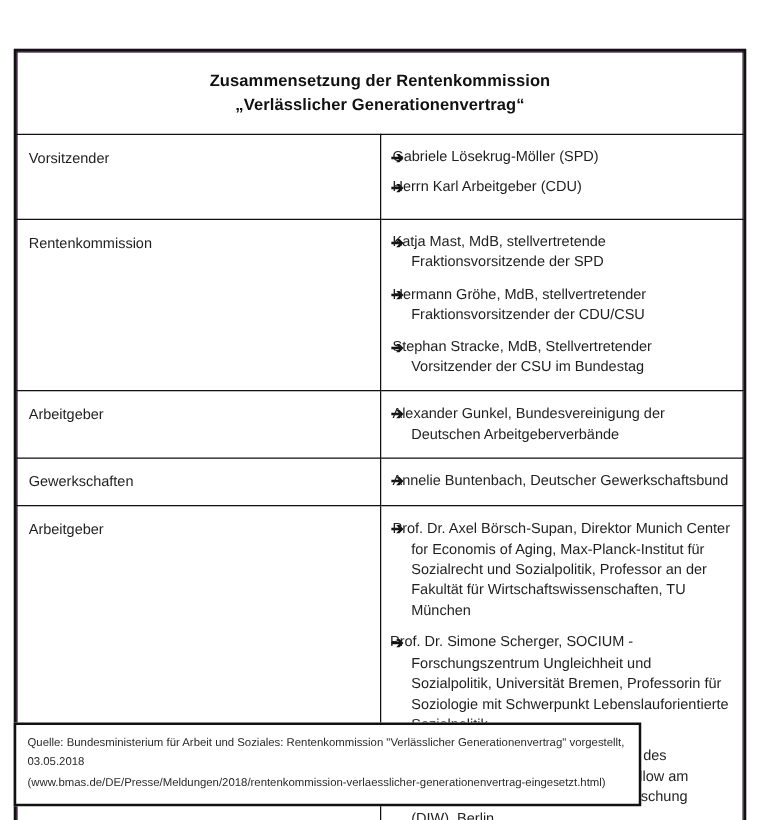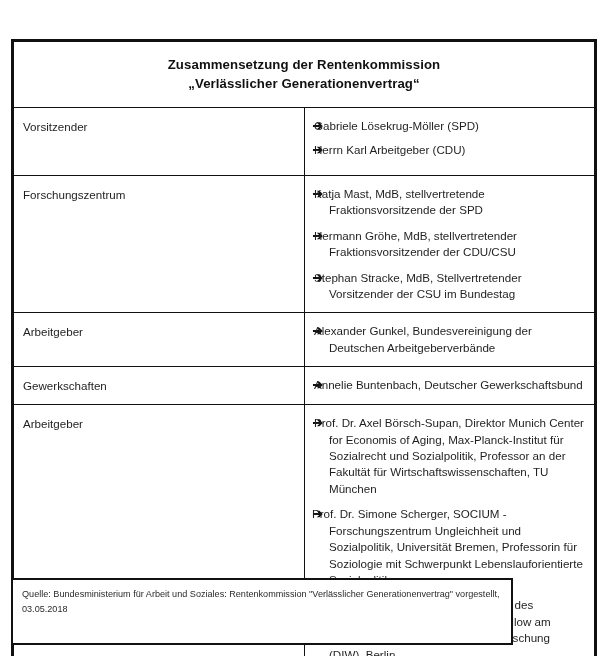--- a/index.html
+++ b/index.html
@@ -142,21 +142,21 @@
             </div>
             <div class="entry">
               <span class="arrow">➔</span>
               <span class="entry-text">Herrn Karl Arbeitgeber (CDU)</span>
             </div>
           </td>
         </tr>
 
         <tr>
           <td class="cat-cell">
-            <div class="cat-label">Forschungszentrum</div>
+            <div class="cat-label">Rentenkommission</div>
           </td>
           <td class="det-cell">
             <div class="entry">
               <span class="arrow">➔</span>
               <span class="entry-text">Katja Mast, MdB, stellvertretende Fraktionsvorsitzende der SPD</span>
             </div>
             <div class="entry">
               <span class="arrow">➔</span>
               <span class="entry-text">Hermann Gröhe, MdB, stellvertretender Fraktionsvorsitzender der CDU/CSU</span>
             </div>
@@ -210,15 +210,16 @@
             </div>
           </td>
         </tr>
 
       </tbody>
     </table>
   </div>
 
   <div class="source-box">
     <div class="source-line">Quelle: Bundesministerium für Arbeit und Soziales: Rentenkommission "Verlässlicher Generationenvertrag" vorgestellt, 03.05.2018</div>
+    <div class="source-line url">(www.bmas.de/DE/Presse/Meldungen/2018/rentenkommission-verlaesslicher-generationenvertrag-eingesetzt.html)</div>
   </div>
 
 </div>
 
 </body></html>

